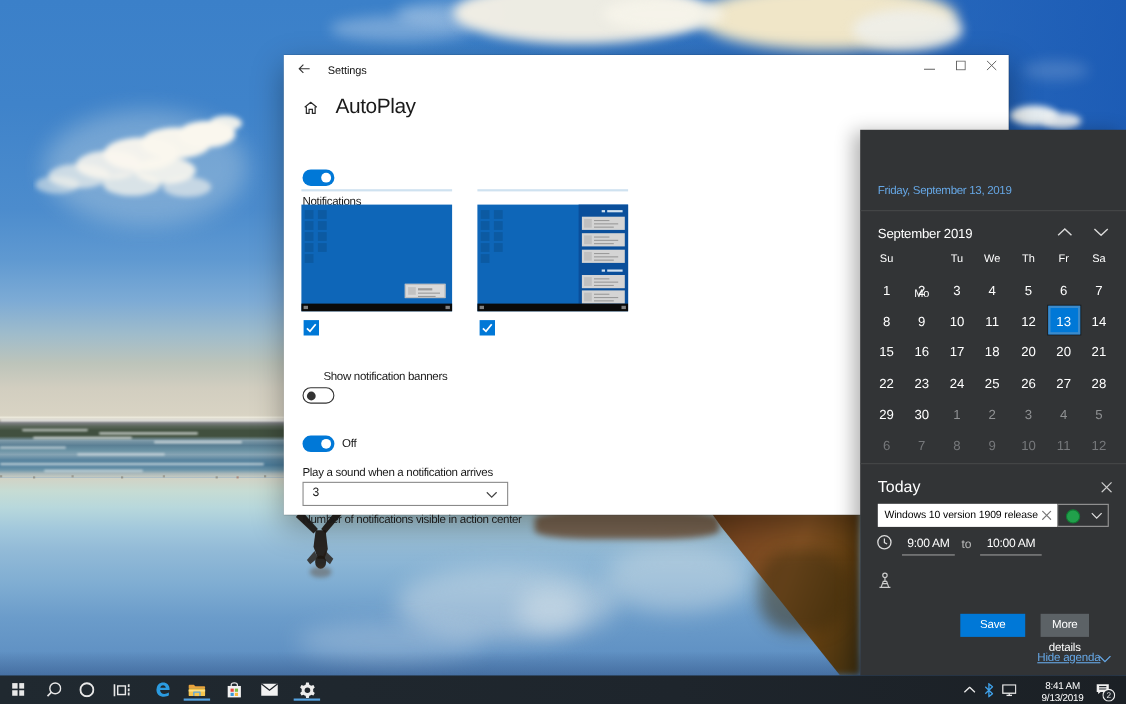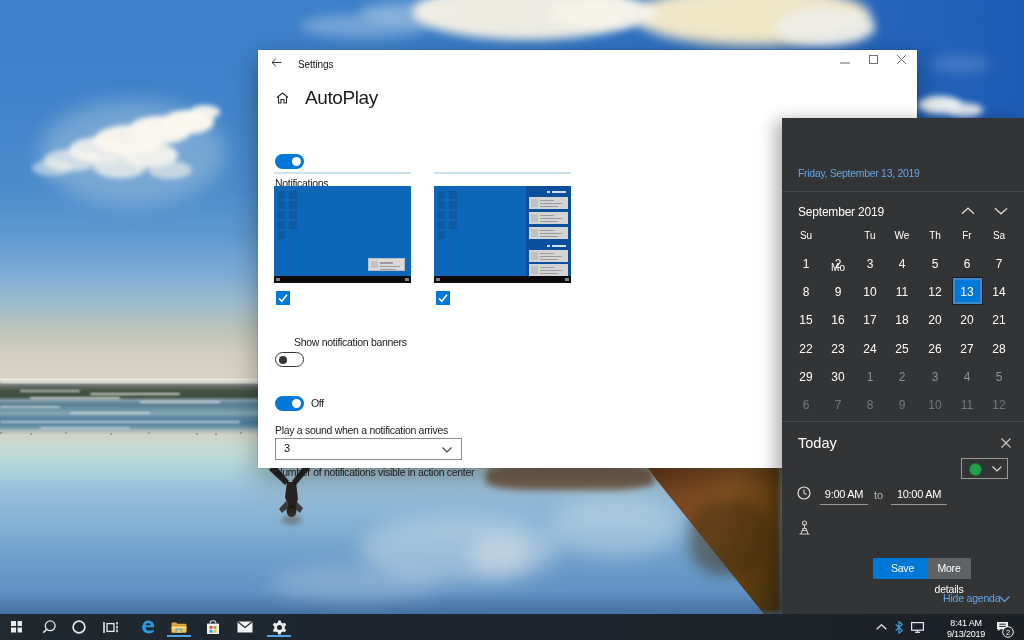--- a/index.html
+++ b/index.html
@@ -340,40 +340,45 @@
       <div class="dcell dim2" style="position:absolute; left:104px; top:280px;">9</div>
       <div class="dcell dim2" style="position:absolute; left:137px; top:280px;">10</div>
       <div class="dcell dim2" style="position:absolute; left:169px; top:280px;">11</div>
       <div class="dcell dim2" style="position:absolute; left:201px; top:280px;">12</div>
     </div>
     <div class="pdiv" style="top:303px;"></div>
     <div class="abs" style="left:16px; top:317px; font-size:14.5px;">Today</div>
     <svg class="abs" style="left:219px; top:320px;" width="10" height="10" viewBox="0 0 10 10">
         <path d="M0.5 0.5 L9.5 9.5 M9.5 0.5 L0.5 9.5" stroke="#ccc" stroke-width="1.1" fill="none"></path>
       </svg>
+    <div class="abs evt-input">Windows 10 version 1909 release
+      <svg class="abs" style="right:5px; top:6px;" width="9" height="9" viewBox="0 0 9 9">
+          <path d="M0.5 0.5 L8.5 8.5 M8.5 0.5 L0.5 8.5" stroke="#777" stroke-width="1" fill="none"></path>
+        </svg>
+    </div>
     <div class="abs evt-dd">
         <div class="gdot"></div>
       <svg class="abs" style="right:5px; top:7px;" width="10" height="6" viewBox="0 0 10 6">
           <path d="M0.5 0.5 L5 5 L9.5 0.5" stroke="#ddd" stroke-width="1.2" fill="none"></path>
         </svg>
     </div>
     <svg class="abs" style="left:15px; top:368px;" width="14" height="14" viewBox="0 0 14 14">
         <circle cx="7" cy="7" r="6" stroke="#ddd" stroke-width="1.2" fill="none"></circle>
         <path d="M7 3.5 V7.2 L9.5 8.5" stroke="#ddd" stroke-width="1.1" fill="none"></path>
       </svg>
     <div class="abs" style="left:38px; top:370px; width:48px; font-size:11px; letter-spacing:-0.3px; border-bottom:1px solid #9a9a9a; padding-bottom:4px; text-align:center;">9:00 AM</div>
     <div class="abs" style="left:92px; top:371px; font-size:11px; color:#b8b8b8;">to</div>
     <div class="abs" style="left:109px; top:370px; width:56px; font-size:11px; letter-spacing:-0.3px; border-bottom:1px solid #9a9a9a; padding-bottom:4px; text-align:center;">10:00 AM</div>
     <svg class="abs" style="left:16px; top:402px;" width="13" height="15" viewBox="0 0 13 15">
         <circle cx="6.5" cy="3" r="2" stroke="#ccc" stroke-width="1.1" fill="none"></circle>
         <path d="M6.5 5 V8 M3 14 L5 8.5 H8 L10 14 M1.5 14 H11.5 M4.2 10.5 H8.8" stroke="#ccc" stroke-width="1.1" fill="none"></path>
       </svg>
     <div class="btn" style="left:91px; top:440px; width:59px; background:#0078d7;">Save</div>
-    <div class="btn" style="left:145px; top:440px; width:44px; background:#5c6266;">More details</div>
-    <div class="abs" style="left:161px; top:474px; font-size:10.5px; letter-spacing:-0.2px; color:#66a7e5;">Hide agenda</div>
+    <div class="btn" style="left:164px; top:440px; width:44px; background:#5c6266;">More details</div>
+    <div class="abs" style="left:161px; top:474px; font-size:10.5px; letter-spacing:-0.2px; color:#66a7e5;text-decoration:underline;">Hide agenda</div>
     <svg class="abs" style="left:217px; top:478px;" width="11" height="7" viewBox="0 0 11 7">
         <path d="M0.5 0.5 L5.5 5.5 L10.5 0.5" stroke="#66a7e5" stroke-width="1.2" fill="none"></path>
       </svg>
   </div>
 
   <div class="abs" id="taskbar">
     <div class="tb" style="left:1.5px;">
       <svg width="11.5" height="11.5" viewBox="0 0 11.5 11.5">
         <rect x="0" y="0" width="5" height="5" fill="#e8e8e8"></rect>
           <rect x="6.5" y="0" width="5" height="5" fill="#e8e8e8"></rect>

